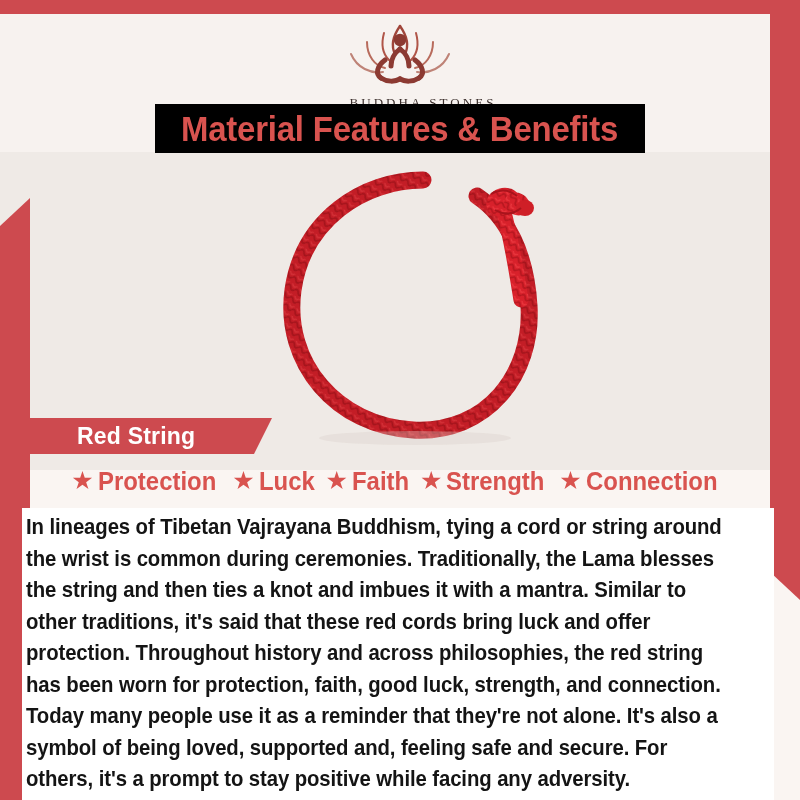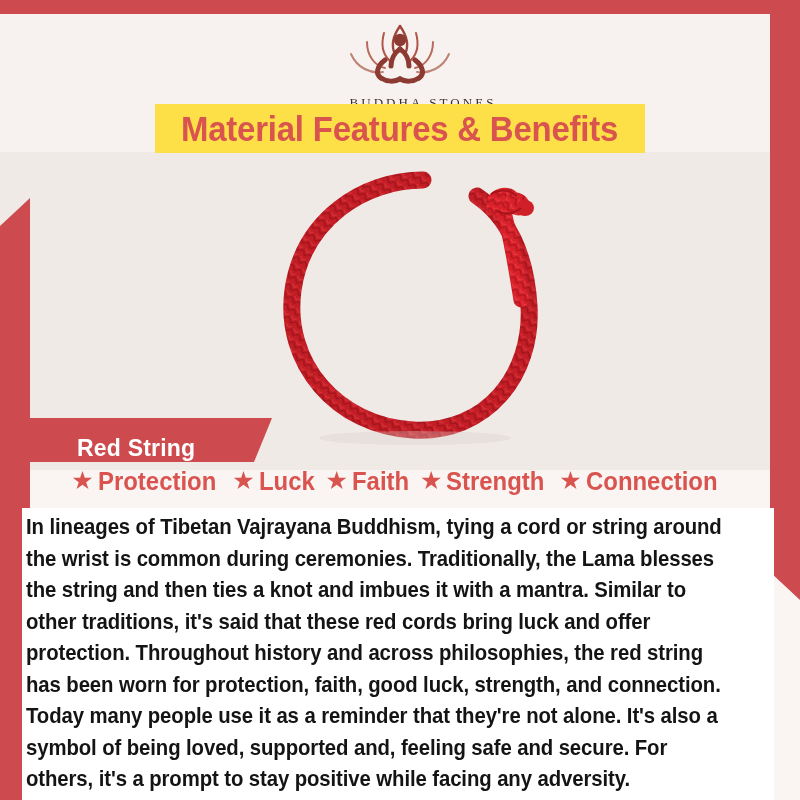--- a/index.html
+++ b/index.html
@@ -85,21 +85,21 @@
     color: #3b2f2c;
     text-indent: 3.1px;
     padding-left: 43px;
   }
 
   
   .title-banner {
     position: absolute;
     left: 155px; top: 104px;
     width: 490px; height: 49px;
-    background: #fde047;
+    background: #000000;
     display: flex;
     align-items: center;
     justify-content: center;
   }
   .title-text {
     font-size: 35px;
     font-weight: bold;
     color: #d9534f;
     letter-spacing: -0.2px;
     transform: scaleX(0.94);
@@ -110,25 +110,25 @@
   .product-img {
     position: absolute;
     left: 255px; top: 158px;
     width: 330px; height: 300px;
   }
 
   
   .ribbon {
     position: absolute;
     left: 22px; top: 418px;
-    width: 250px; height: 44px;
+    width: 250px; height: 36px;
     background: #cd4a4f;
     clip-path: polygon(0 0, 100% 0, calc(100% - 18px) 100%, 0 100%);
     display: flex;
-    align-items: flex-end;
+    align-items: center;
   }
   .ribbon-text {
     color: #ffffff;
     font-size: 23px;
     font-weight: bold;
     margin-left: 55px;
     letter-spacing: 0.2px;
     white-space: nowrap;
   }
 

